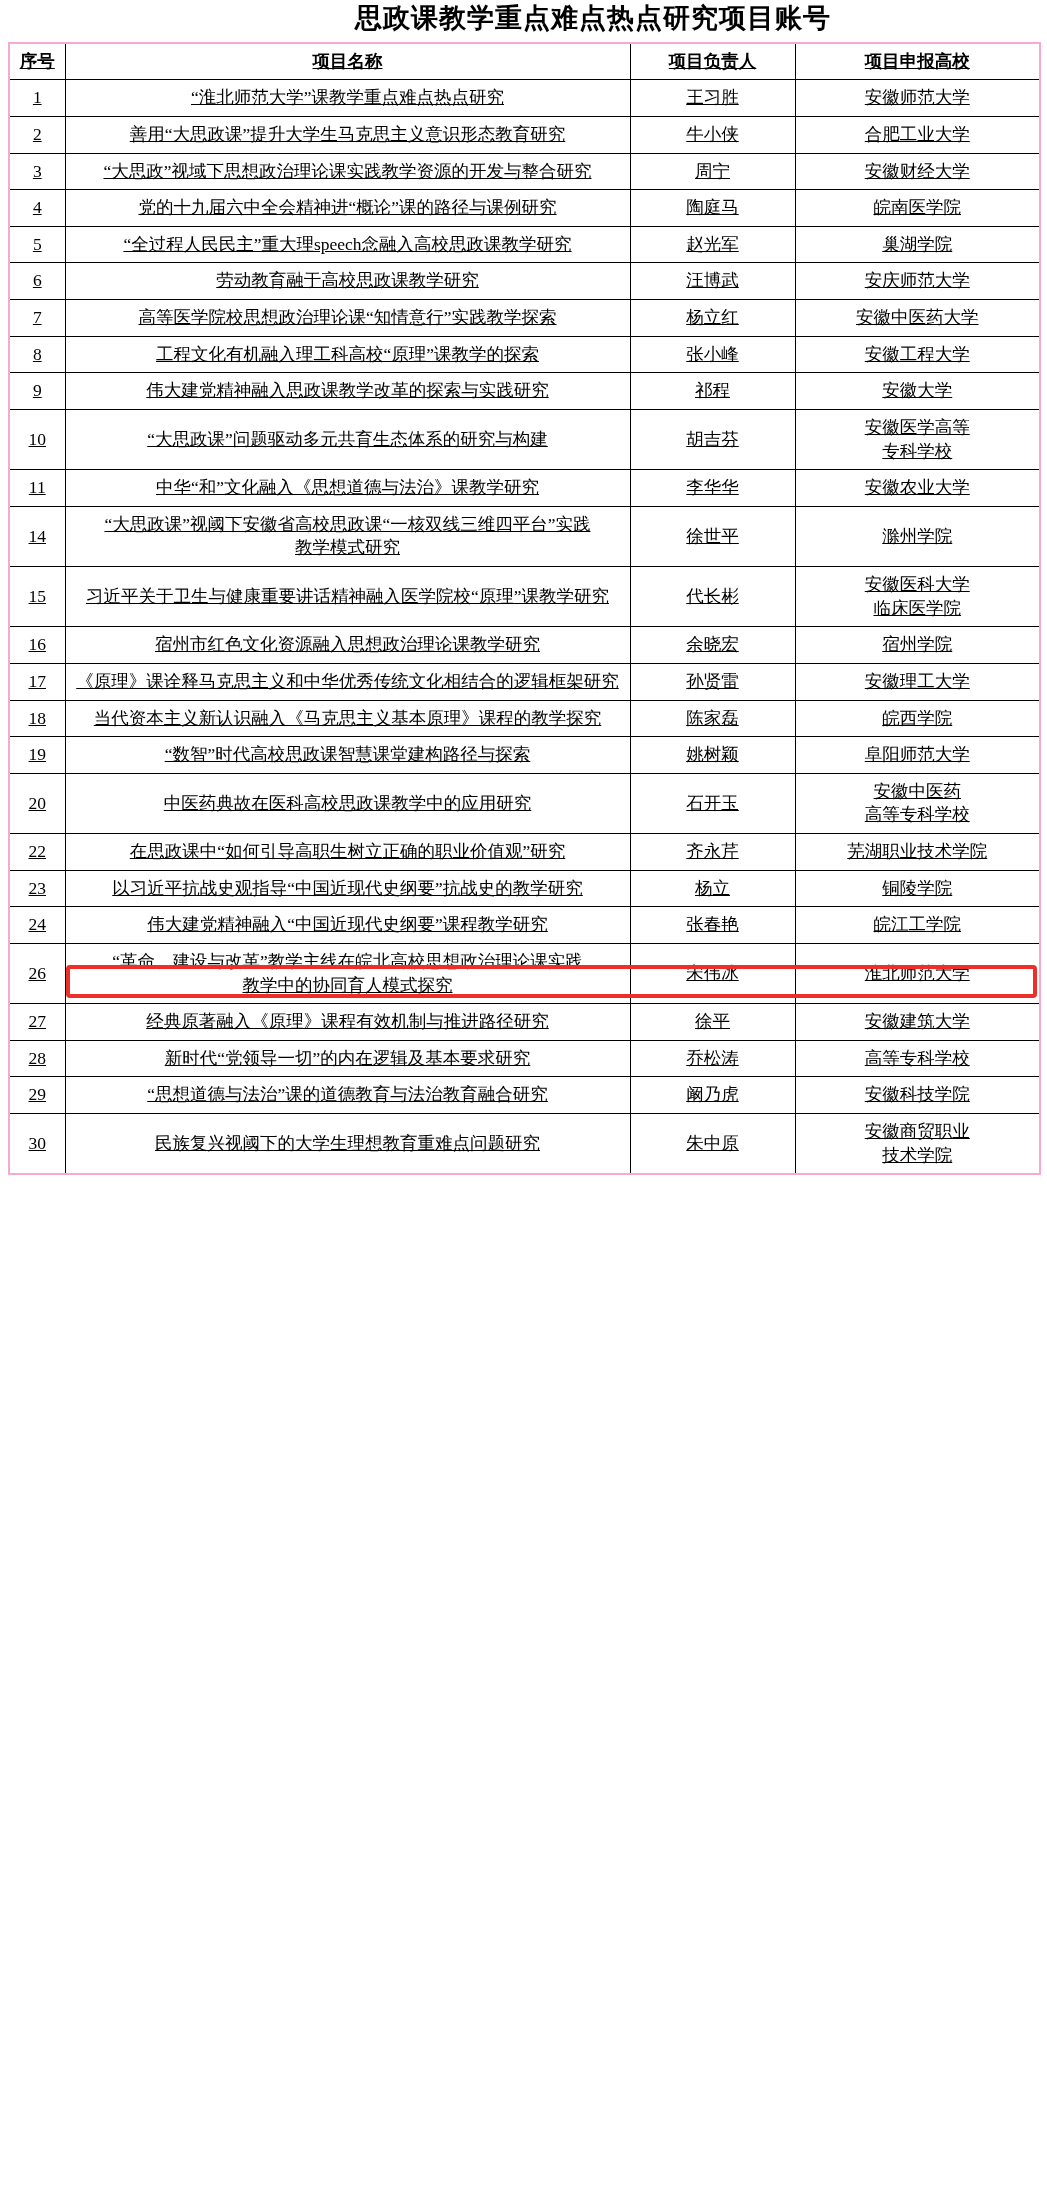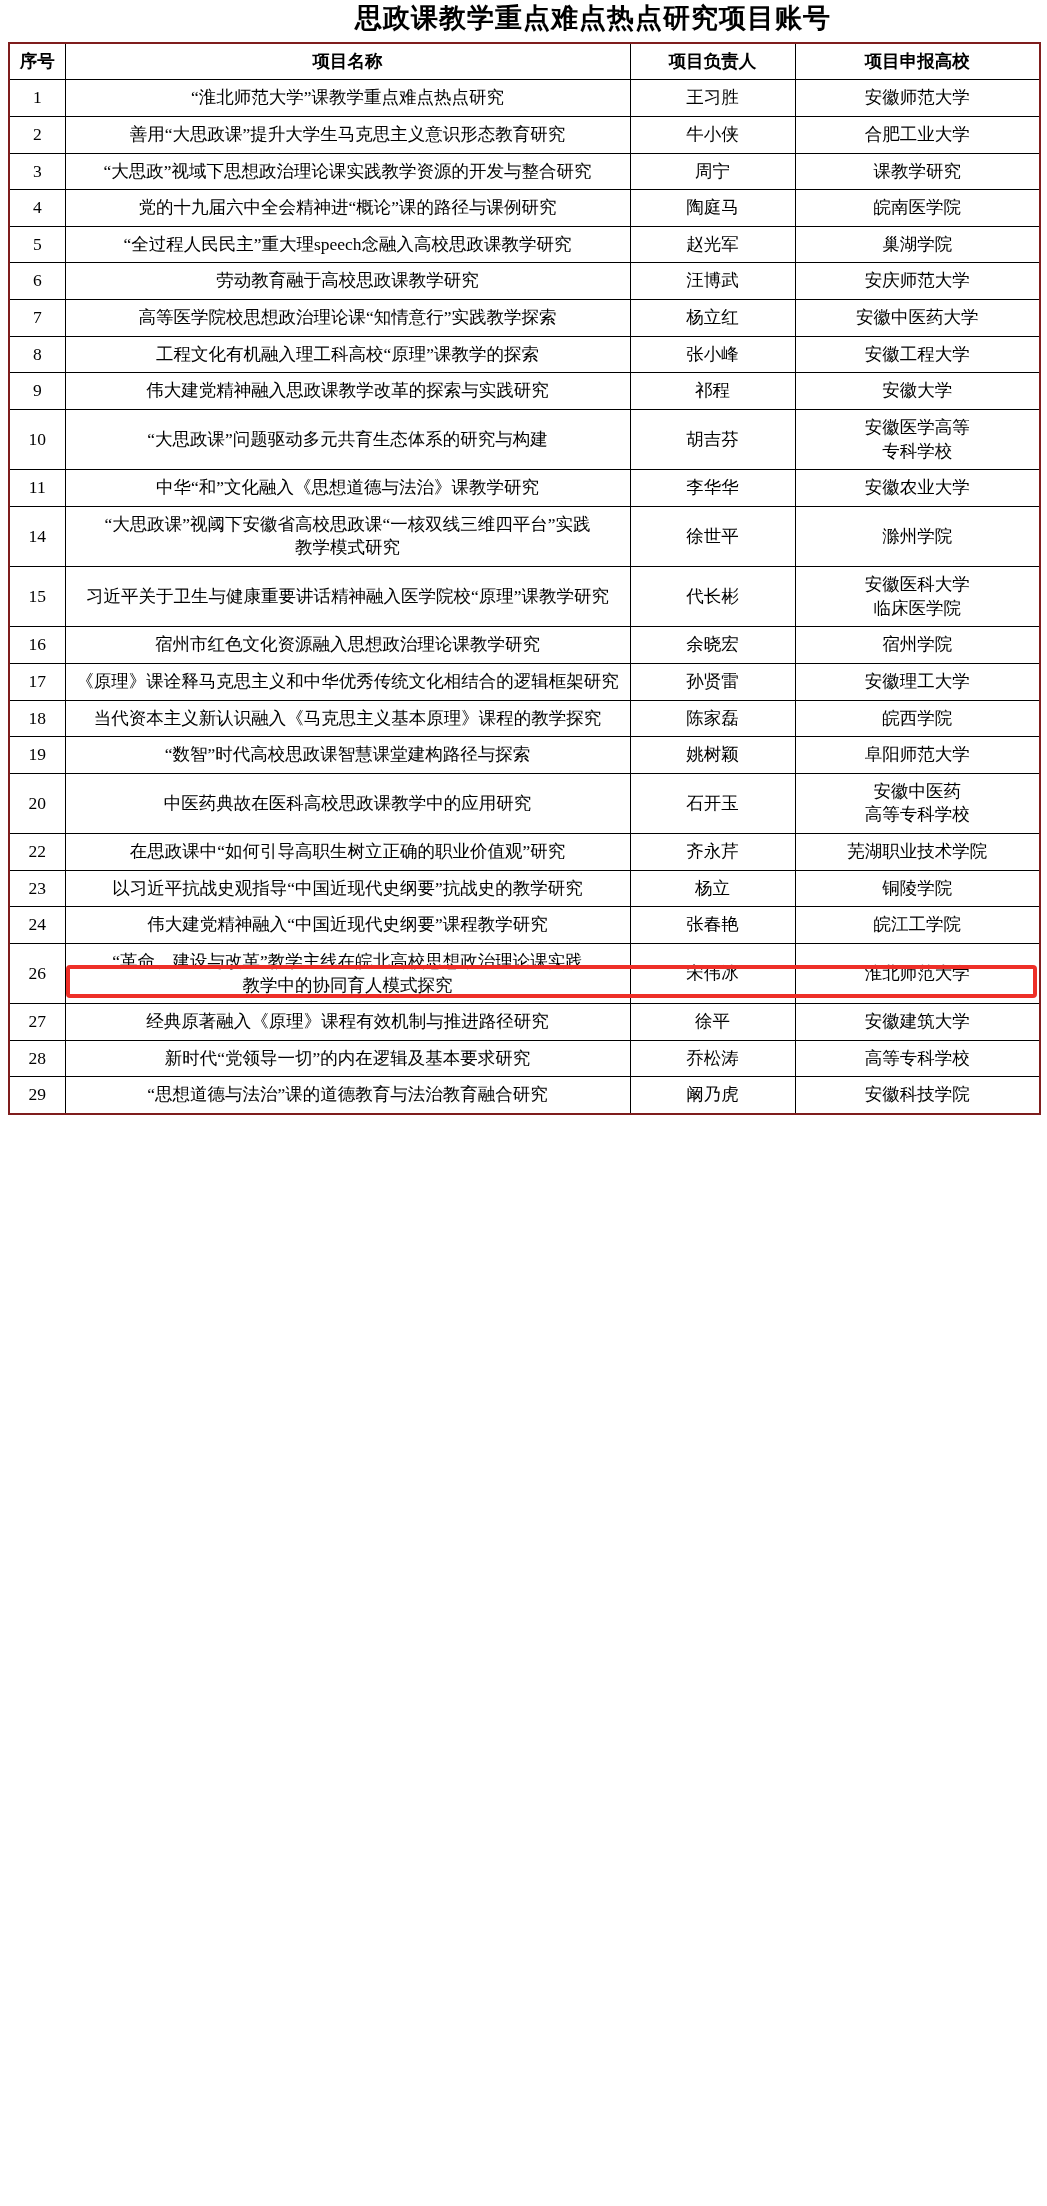--- a/index.html
+++ b/index.html
@@ -23,21 +23,22 @@
     font-size: 27px;
     font-weight: bold;
     letter-spacing: 1px;
     padding: 4px 4px 8px 0;
     line-height: 1.1;
   }
   table.main-table {
     width: 1031px;
     border-collapse: collapse;
     table-layout: fixed;
-    border: 2px solid #7f1d1d;
+    border: 2px solid #f9a8d4;
+    text-decoration: underline;
   }
   table.main-table td, table.main-table th {
     border: 1px solid #000;
     padding: 6px 4px;
     font-size: 17.5px;
     line-height: 1.35;
     text-align: center;
     vertical-align: middle;
     word-wrap: break-word;
   }
@@ -99,21 +100,21 @@
         <tr>
           <td class="idx">2</td>
           <td class="name">善用“大思政课”提升大学生马克思主义意识形态教育研究</td>
           <td class="leader">牛小侠</td>
           <td class="school">合肥工业大学</td>
         </tr>
         <tr>
           <td class="idx">3</td>
           <td class="name">“大思政”视域下思想政治理论课实践教学资源的开发与整合研究</td>
           <td class="leader">周宁</td>
-          <td class="school">课教学研究</td>
+          <td class="school">安徽财经大学</td>
         </tr>
         <tr>
           <td class="idx">4</td>
           <td class="name">党的十九届六中全会精神进“概论”课的路径与课例研究</td>
           <td class="leader">陶庭马</td>
           <td class="school">皖南医学院</td>
         </tr>
         <tr>
           <td class="idx">5</td>
           <td class="name">“全过程人民民主”重大理speech念融入高校思政课教学研究</td>
@@ -233,17 +234,23 @@
           <td class="name">新时代“党领导一切”的内在逻辑及基本要求研究</td>
           <td class="leader">乔松涛</td>
           <td class="school">高等专科学校</td>
         </tr>
         <tr>
           <td class="idx">29</td>
           <td class="name">“思想道德与法治”课的道德教育与法治教育融合研究</td>
           <td class="leader">阚乃虎</td>
           <td class="school">安徽科技学院</td>
         </tr>
+        <tr>
+          <td class="idx">30</td>
+          <td class="name">民族复兴视阈下的大学生理想教育重难点问题研究</td>
+          <td class="leader">朱中原</td>
+          <td class="school">安徽商贸职业<br>技术学院</td>
+        </tr>
       </tbody>
   </table>
 
 <div class="hl-box" style="left: 66px; top: 965.375px; width: 971px; height: 32.625px;"></div>
   </div>
 
 </body></html>

